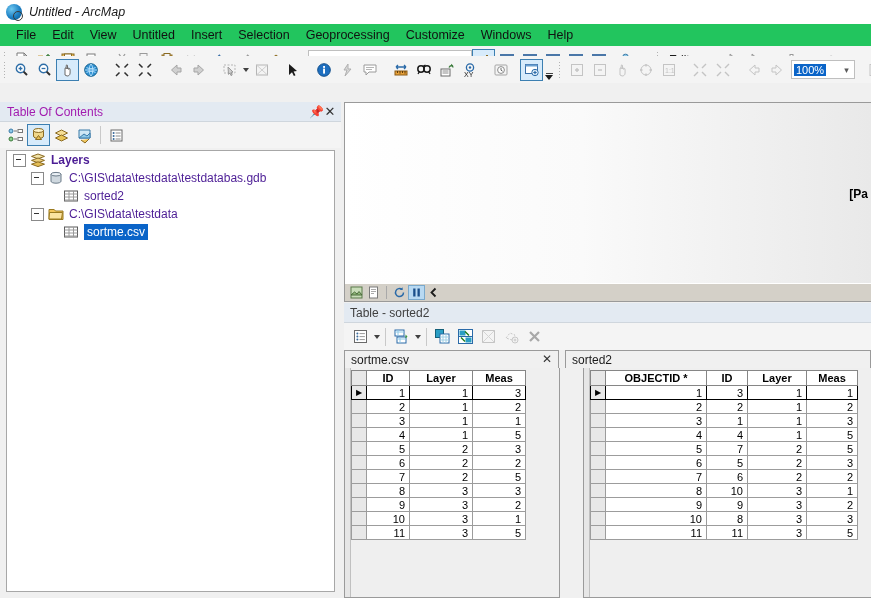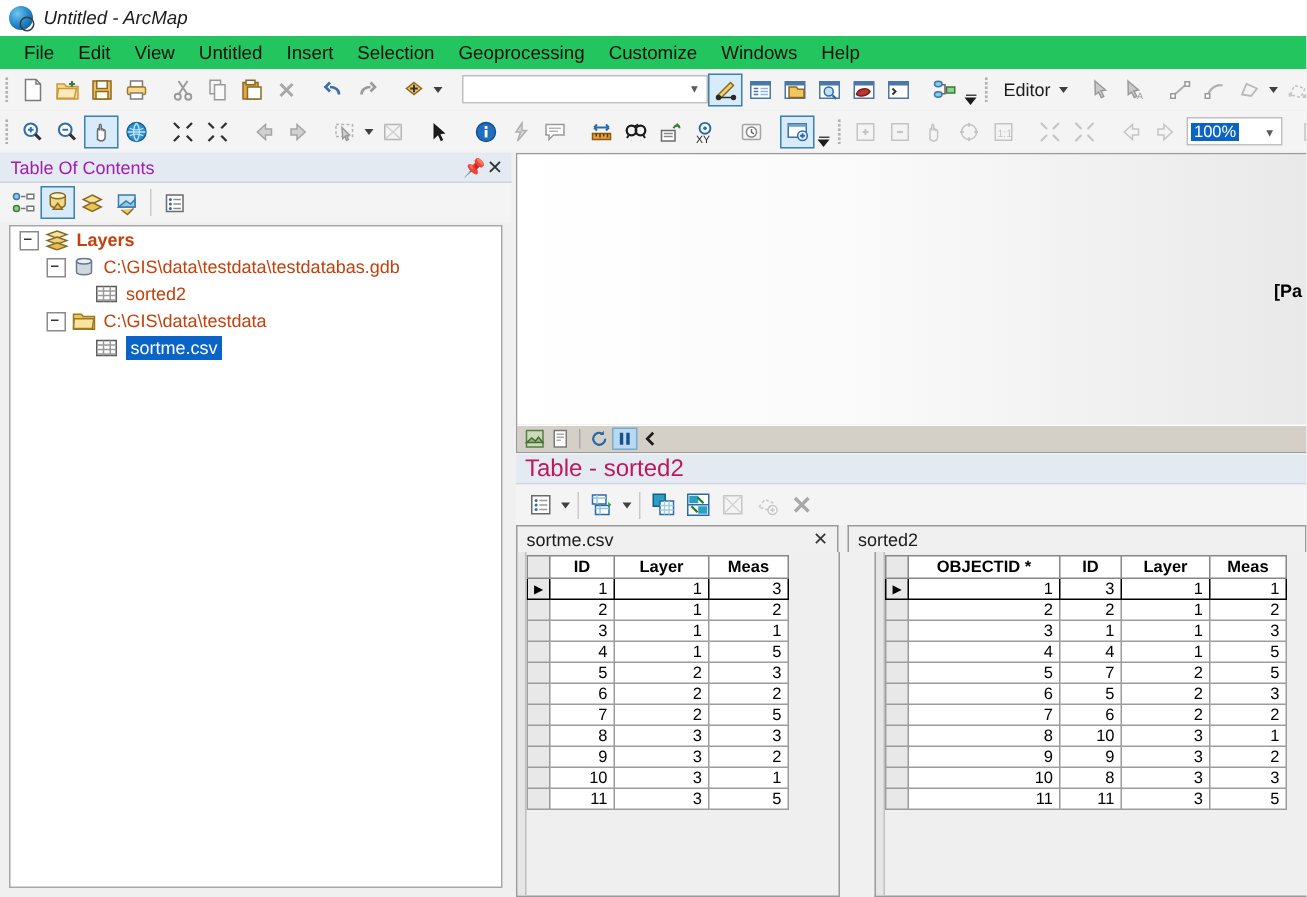--- a/index.html
+++ b/index.html
@@ -24,21 +24,21 @@
 
   
   .menubar{position:absolute;left:0;top:24px;width:871px;height:22px;background:#22c55e;
     display:flex;align-items:center;padding-left:8px;box-sizing:border-box;}
   .menu-item{font-size:12.5px;color:#111;padding:2px 8px;cursor:default;white-space:nowrap;}
 
   
   .toolbar-row{position:absolute;left:0;width:871px;height:27px;background:#f4f4f4;
     display:flex;align-items:center;box-sizing:border-box;}
   .tb1{top:46px;}
-  .tb2{top:74px;align-items:center;}
+  .tb2{top:56px;align-items:center;}
   .tb-sep{width:1px;height:18px;background:#c9c9c9;margin:0 4px;}
   .grip{width:3px;height:17px;margin:0 4px 0 3px;
     background-image:radial-gradient(#b2b2b2 40%,transparent 41%);
     background-size:3px 3px;background-repeat:repeat-y;flex:0 0 auto;}
   .tbtn{width:23px;height:22px;display:flex;align-items:center;justify-content:center;
     flex:0 0 auto;position:relative;border:1px solid transparent;box-sizing:border-box;}
   .tbtn.sel{border:1px solid #3c7fb1;background:#d7ebfb;}
   .tbtn svg{display:block;}
   .caret{width:9px;height:22px;display:flex;align-items:center;justify-content:center;flex:0 0 auto;}
   .caret:after{content:"";border-left:3px solid transparent;border-right:3px solid transparent;
@@ -69,21 +69,21 @@
   .pin{width:14px;text-align:center;color:#333;font-size:12px;}
   .closex{width:14px;text-align:center;color:#333;font-size:13px;font-family:"Liberation Sans",sans-serif;}
   .toc-tools{height:26px;background:#f4f4f4;display:flex;align-items:center;padding-left:4px;
     box-sizing:border-box;}
   .toc-tree{position:absolute;left:6px;top:48px;right:6px;bottom:6px;background:#fff;
     border:1px solid #a7a7a7;overflow:hidden;}
   .node{display:flex;align-items:center;height:18px;padding-left:4px;white-space:nowrap;}
   .exp{width:11px;height:11px;border:1px solid #8a8a8a;background:#fff;margin-right:4px;
     position:relative;flex:0 0 auto;}
   .exp:after{content:"";position:absolute;left:2px;top:4px;width:5px;height:1px;background:#333;}
-  .nlabel{font-size:12px;color:#c2410c;}
+  .nlabel{font-size:12px;color:#4c1d95;}
   .nlabel.bold{font-weight:bold;}
   .nlabel.selected{background:#0a64c8;color:#fff;padding:1px 3px;}
   .nicon{width:16px;height:14px;margin-right:5px;flex:0 0 auto;display:flex;align-items:center;}
 
   
   .mapwrap{position:absolute;left:344px;top:102px;width:527px;height:200px;
     border:1px solid #9a9a9a;border-right:none;box-sizing:border-box;background:#fff;}
   .mapcanvas{position:absolute;left:0;top:0;right:0;bottom:18px;
     background:linear-gradient(to right,#ffffff 0%,#fafafa 45%,#e9e9e9 100%);}
   .paused{position:absolute;right:3px;top:84px;font-size:12px;color:#000;font-weight:bold;}
@@ -92,21 +92,21 @@
     border-top:1px solid #fff;}
   .msbtn{width:17px;height:15px;display:flex;align-items:center;justify-content:center;
     flex:0 0 auto;border:1px solid transparent;box-sizing:border-box;}
   .msbtn.on{background:#b8d9f2;border:1px solid #7aa9cc;}
   .ms-sep{width:1px;height:13px;background:#a9a9a9;margin:0 4px;}
 
   
   .tablewin{position:absolute;left:344px;top:303px;width:527px;height:295px;background:#f0f0f0;
     box-sizing:border-box;}
   .tw-title{height:20px;background:#e3eaf2;display:flex;align-items:center;padding-left:6px;
-    box-sizing:border-box;font-size:16px;color:#be185d;border-bottom:1px solid #cfd6dd;}
+    box-sizing:border-box;font-size:12px;color:#404040;border-bottom:1px solid #cfd6dd;}
   .tw-tools{height:27px;background:#f4f4f4;display:flex;align-items:center;padding-left:5px;
     box-sizing:border-box;}
   .tw-tabs{position:absolute;left:0;top:47px;width:527px;height:18px;}
   .ttab{position:absolute;top:0;height:18px;background:#f0f0f0;border-top:1px solid #9a9a9a;
     border-left:1px solid #9a9a9a;border-right:1px solid #9a9a9a;box-sizing:border-box;
     display:flex;align-items:center;padding-left:6px;font-size:12px;color:#1b1b1b;}
   .ttab .x{position:absolute;right:6px;top:1px;font-size:12px;color:#333;}
   .grid-area{position:absolute;top:65px;height:230px;background:#efefef;
     border:1px solid #9a9a9a;border-top:none;box-sizing:border-box;overflow:hidden;}
   .gscroll{position:absolute;left:0;top:0;bottom:0;width:5px;background:#e6e6e6;

